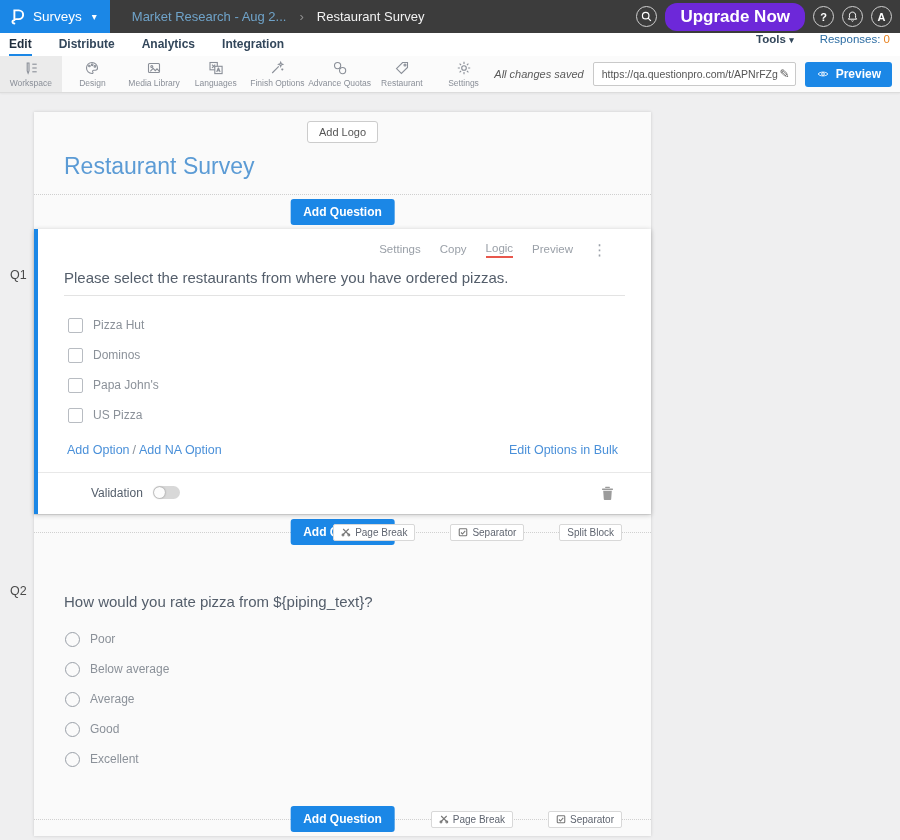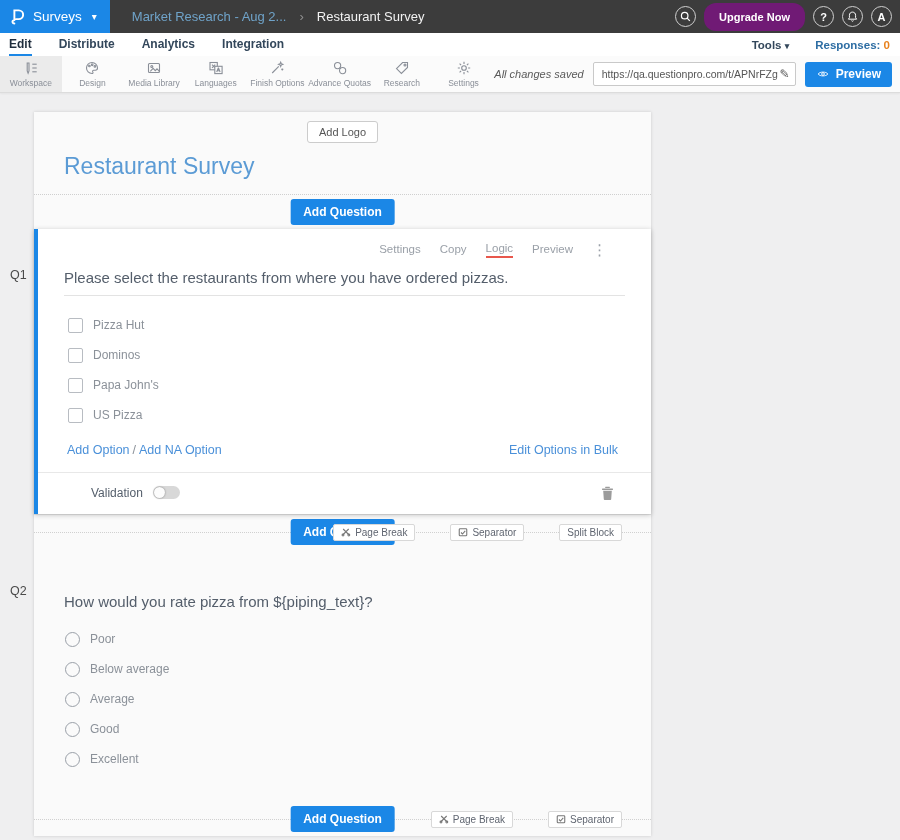--- a/index.html
+++ b/index.html
@@ -9,31 +9,31 @@
   .topbar{position:absolute;top:0;left:0;right:0;height:33px;background:#3c3c3c;display:flex;align-items:center;}
   .brand{background:#1b87e6;height:100%;display:flex;align-items:center;padding:0 13px 0 10px;gap:9px;color:#fff;cursor:pointer;}
   .brand .caret{font-size:10px;margin-left:1px;}
   .brand .menu-label{font-size:13.5px;}
   .crumbs{margin-left:22px;font-size:13px;display:flex;align-items:center;gap:13px;white-space:nowrap;}
   .crumb-folder{color:#6fa3c9;cursor:pointer;}
   .crumb-sep{color:#8f8f8f;font-size:13px;}
   .crumb-current{color:#f2f2f2;}
   .top-right{margin-left:auto;display:flex;align-items:center;gap:8px;padding-right:8px;}
   .circle-btn{width:21px;height:21px;border:1.4px solid #cfcfcf;border-radius:50%;color:#fff;display:flex;align-items:center;justify-content:center;font-size:11px;font-weight:bold;cursor:pointer;background:transparent;box-sizing:border-box;}
-  .upgrade{background:#701a75;color:#fff;font-weight:bold;font-size:11px;height:22px;padding:14px 15px;border-radius:12px;border:none;display:flex;align-items:center;cursor:pointer;}
+  .upgrade{background:#6d28d9;color:#fff;font-weight:bold;font-size:17px;height:22px;padding:14px 15px;border-radius:12px;border:none;display:flex;align-items:center;cursor:pointer;}
 
   
   .nav{position:absolute;top:33px;left:0;right:0;height:23px;background:#fff;border-bottom:1px solid #e0e0e0;display:flex;align-items:stretch;font-size:12px;}
   .nav-tabs{display:flex;gap:27px;padding-left:9px;align-items:stretch;}
   .nav-tab{display:flex;align-items:center;color:#33475b;font-weight:bold;cursor:pointer;border-bottom:2px solid transparent;box-sizing:border-box;}
   .nav-tab.active{color:#1f2d3d;border-bottom:2px solid #1b87e6;}
-  .nav-right{margin-left:auto;display:flex;align-items:center;gap:26px;padding-right:10px;}
+  .nav-right{margin-left:auto;display:flex;align-items:flex-start;gap:26px;padding-right:10px;}
   .tools-menu{color:#33475b;font-weight:bold;cursor:pointer;font-size:11.5px;}
   .tools-menu .caret{font-size:9px;}
-  .responses{color:#2d6da3;font-weight:bold;font-size:11.5px;}
+  .responses{color:#2d6da3;font-weight:normal;font-size:11.5px;}
   .responses .resp-count{color:#e8821e;}
 
   
   .toolbar{position:absolute;top:56px;left:0;right:0;height:36px;background:#fbfbfb;border-bottom:1px solid #dcdcdc;box-shadow:0 1px 2px rgba(0,0,0,.05);display:flex;align-items:stretch;}
   .tool{width:65px;display:flex;flex-direction:column;align-items:center;justify-content:center;gap:2px;color:#8a8f98;cursor:pointer;}
   .tool.active{background:#ebebeb;}
   .tool .tool-label{font-size:8.5px;white-space:nowrap;}
   .tool svg{width:16px;height:16px;stroke:#8a8f98;fill:none;stroke-width:1.1;}
   .toolbar-right{margin-left:auto;display:flex;align-items:center;gap:9px;padding-right:8px;}
   .saved{font-style:italic;font-size:11px;color:#5a5a5a;white-space:nowrap;}
@@ -253,21 +253,21 @@
     <div class="tool">
       <svg>
           <use href="#i-quotas"></use>
         </svg>
       <span class="tool-label">Advance Quotas</span>
     </div>
     <div class="tool">
       <svg>
           <use href="#i-variables"></use>
         </svg>
-      <span class="tool-label">Research</span>
+      <span class="tool-label">Restaurant</span>
     </div>
     <div class="tool">
       <svg>
           <use href="#i-settings"></use>
         </svg>
       <span class="tool-label">Settings</span>
     </div>
     <div class="toolbar-right">
       <span class="saved">All changes saved</span>
       <div class="url-box">

